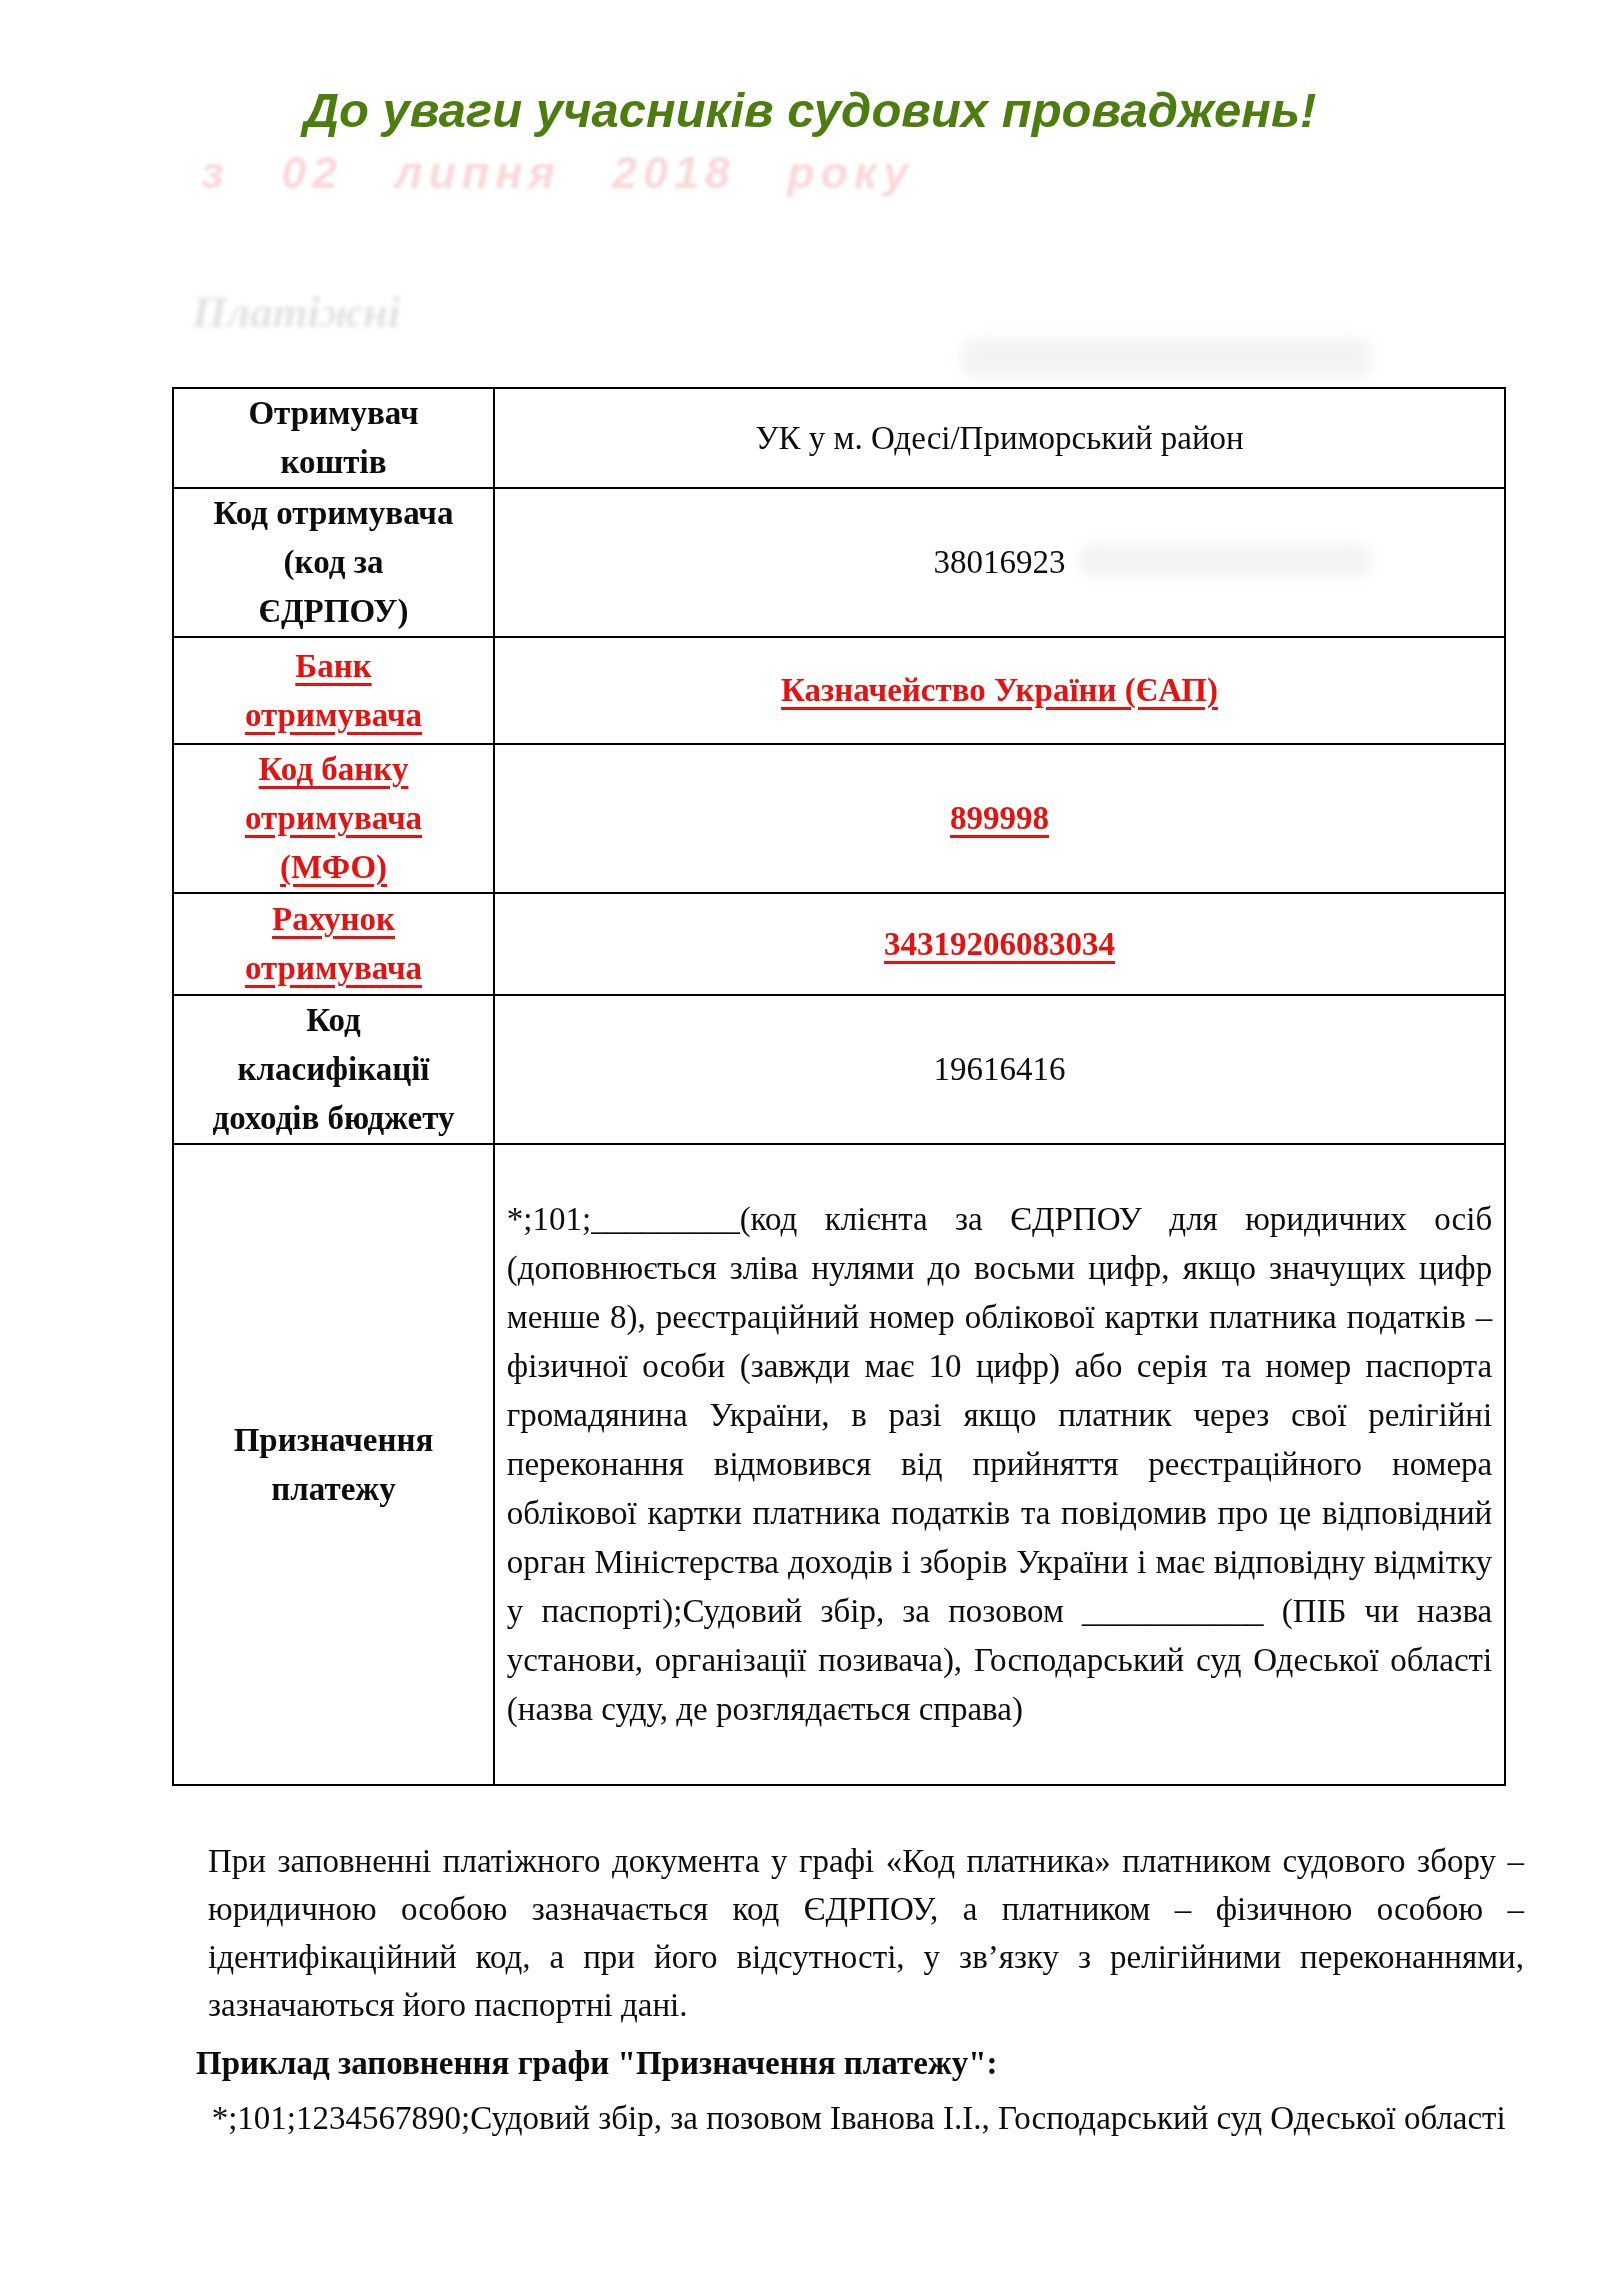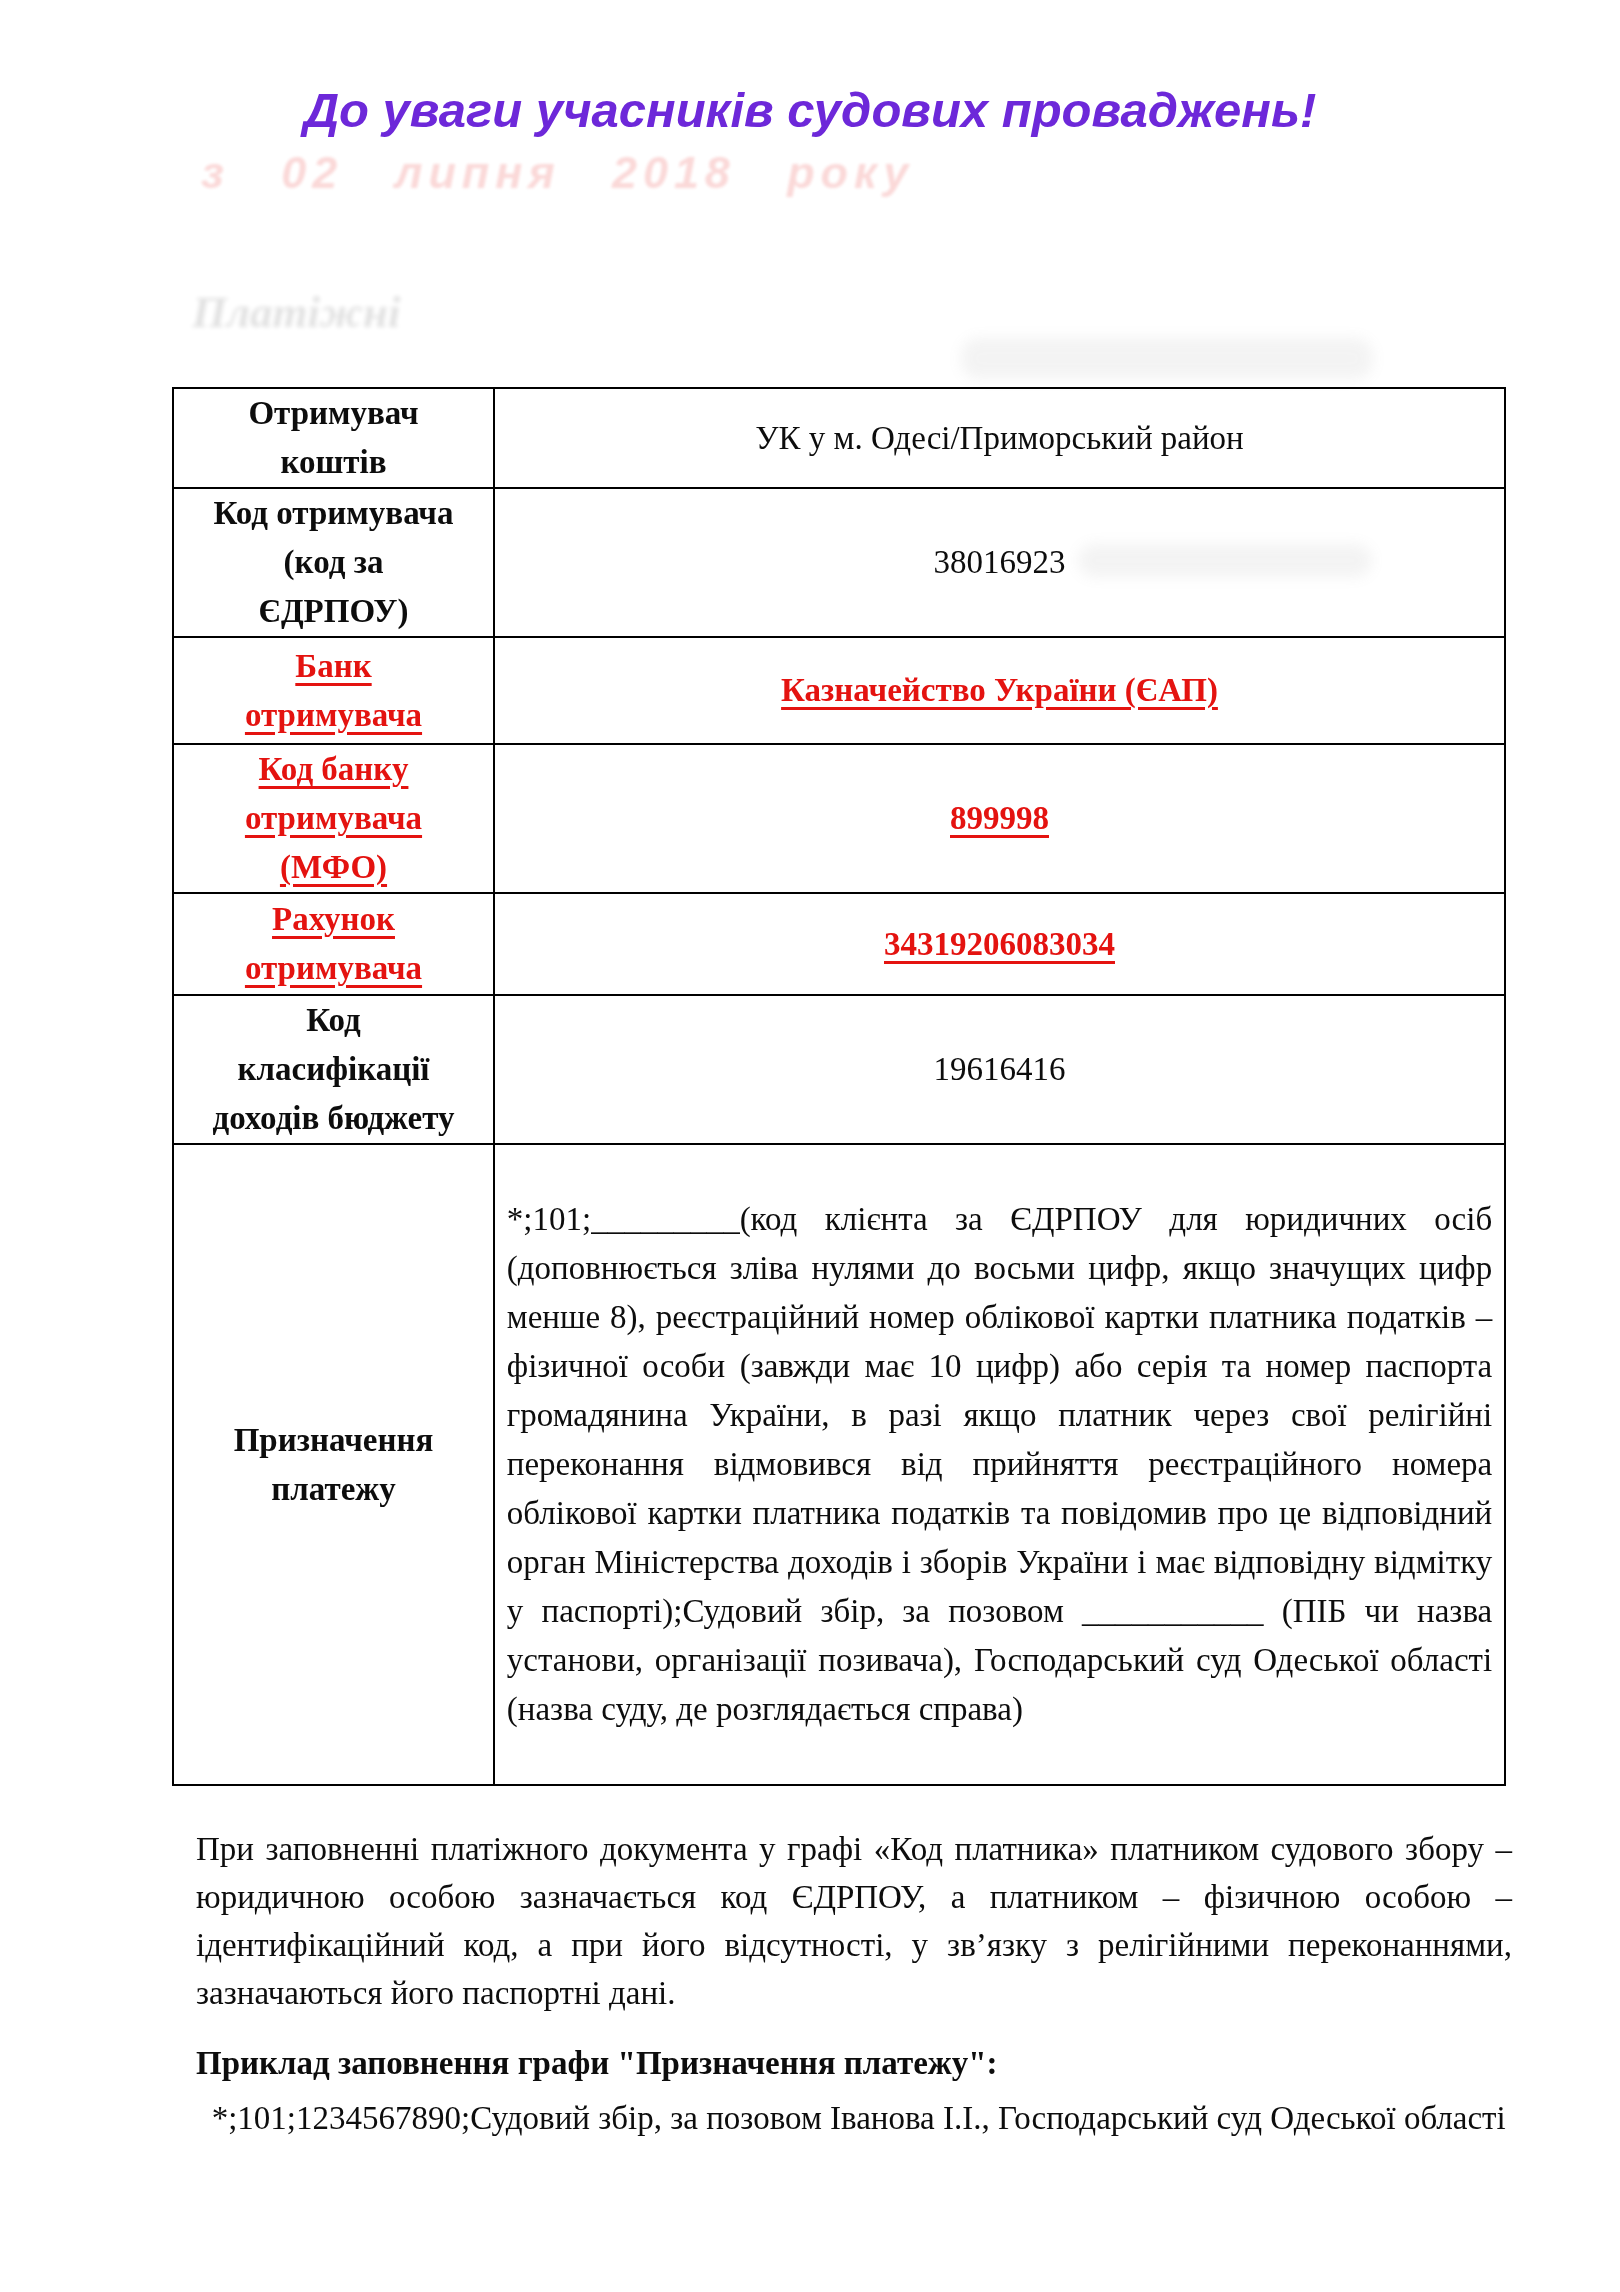--- a/index.html
+++ b/index.html
@@ -15,21 +15,21 @@
   
   .main-title{
     position:absolute;
     left:0; top:82px;
     width:100%;
     text-align:center;
     font-family:"Liberation Sans", sans-serif;
     font-weight:bold;
     font-style:italic;
     font-size:49px;
-    color:#6d28d9;
+    color:#4d7c0f;
   }
   .ghost-strip{
     position:absolute;
     left:201px; top:147px;
     width:1255px;
     font-family:"Liberation Sans", sans-serif;
     font-weight:bold;
     font-style:italic;
     font-size:45px;
     color:#e41310;
@@ -108,21 +108,21 @@
     padding:0 13.7px 0 15.7px;
   }
   
   .note{
     position:absolute;
     left:196px; top:1825px;
     width:1316px;
     font-size:33px;
     line-height:48px;
     text-align:justify;
-    margin:0;
+    margin:12px;
   }
   .example-heading{
     position:absolute;
     left:196px; top:2045px;
     width:1316px;
     font-size:33px;
     font-weight:bold;
     margin:0;
   }
   .example-text{

